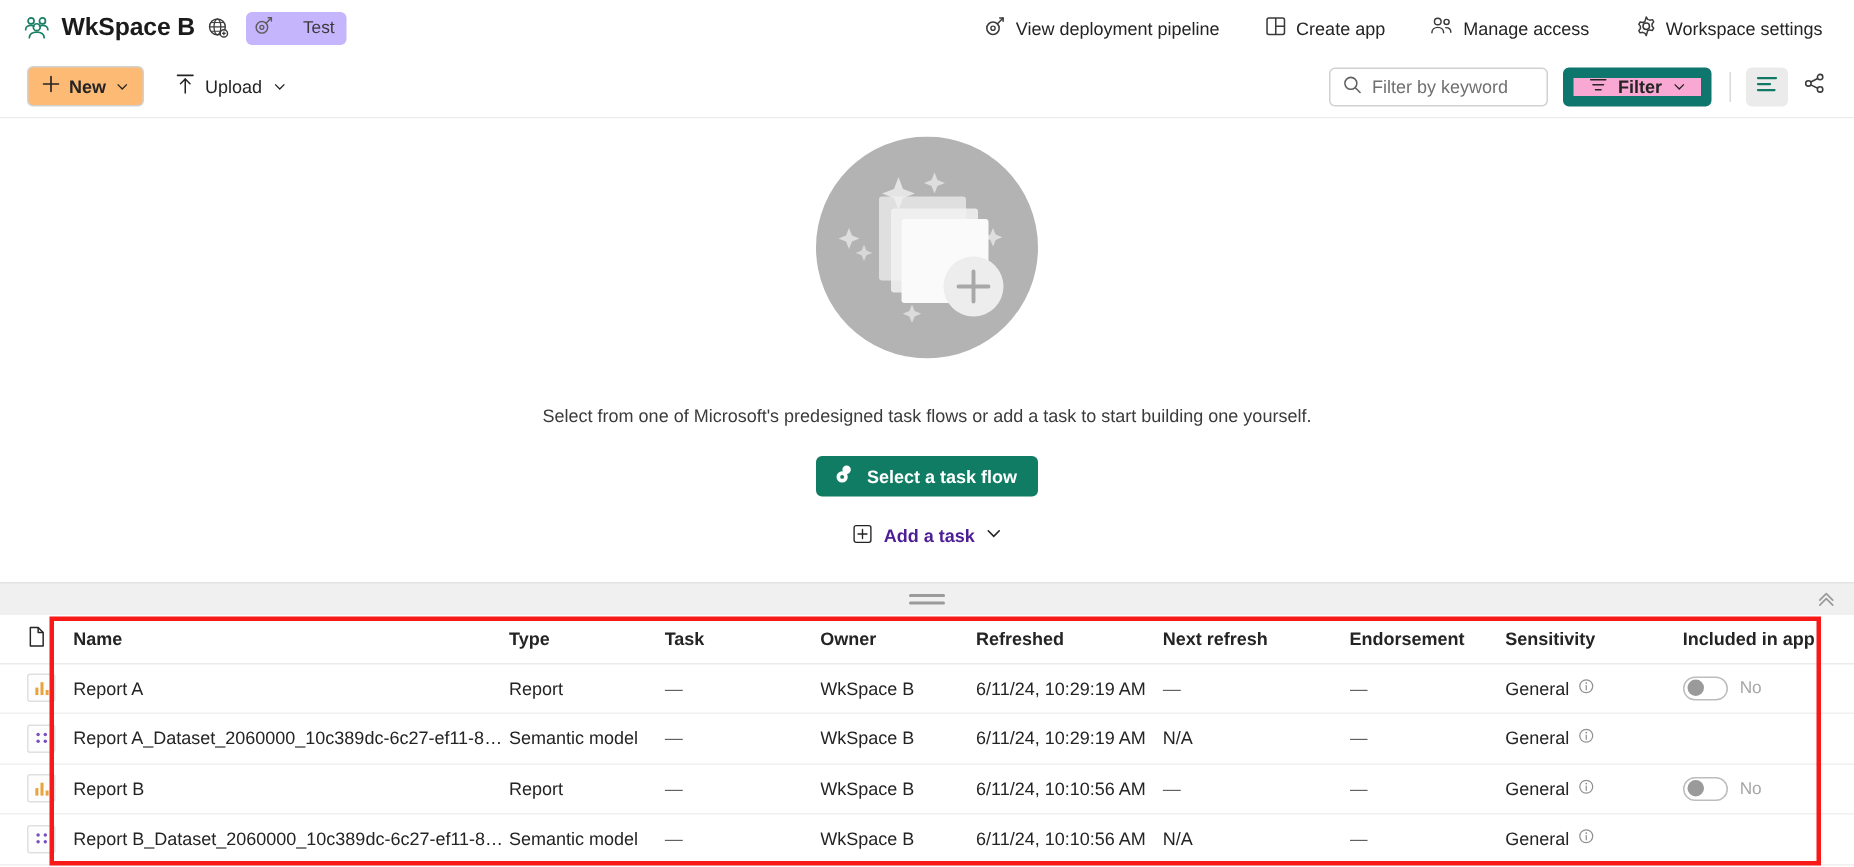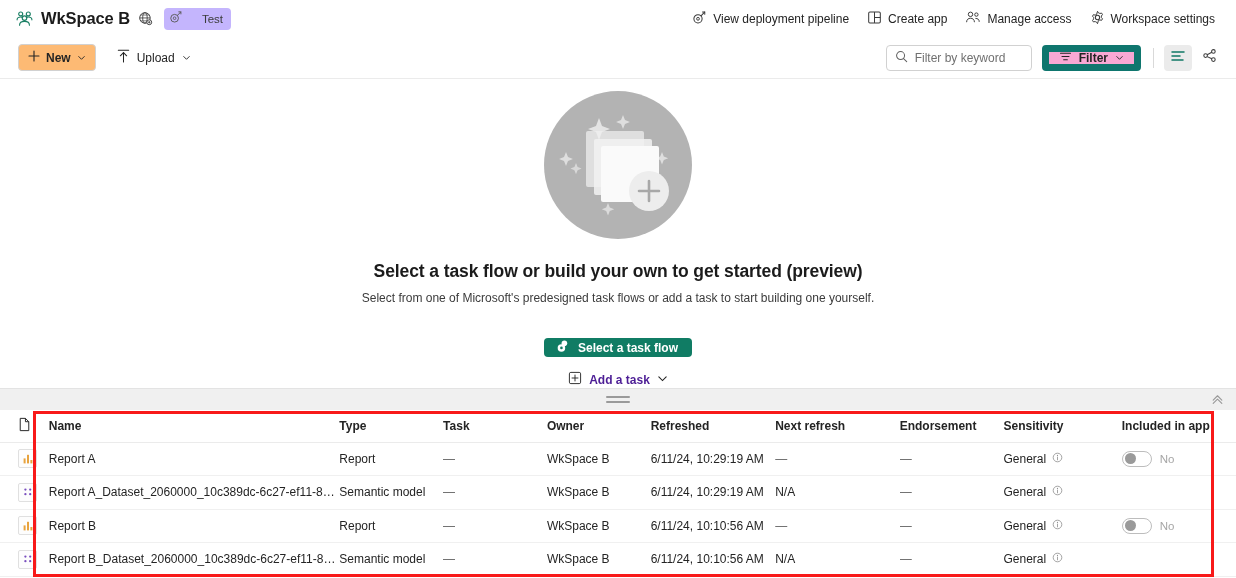--- a/index.html
+++ b/index.html
@@ -27,21 +27,21 @@
   .badge-test {
     margin-left: 10px;
     height: 22px;
     display: flex; align-items: center; gap: 19px;
     background: #c4b5fd;
     border-radius: 4px;
     padding: 0 8px 0 5px;
   }
   .badge-test .lbl { font-size: 11.5px; color: #3b3b3b; }
   .header-spacer { flex: 1; }
-  .header-actions { display: flex; align-items: center; gap: 0px; }
+  .header-actions { display: flex; align-items: center; gap: 12px; }
   .hdr-btn {
     display: flex; align-items: center; gap: 6px;
     height: 30px; padding: 0 9px;
     border-radius: 4px; cursor: pointer;
     font-size: 12px; color: #242424; white-space: nowrap;
   }
 
   
   .toolbar {
     height: 42px; min-height: 42px;
@@ -95,21 +95,21 @@
     display: flex; flex-direction: column;
     align-items: center; justify-content: flex-start;
     padding-top: 12px;
     background: #fff;
     overflow: hidden;
   }
   .art { width: 148px; height: 148px; margin-bottom: 22px; }
   .empty-title { font-size: 17.5px; font-weight: 700; color: #1b1b1b; letter-spacing: -0.1px; }
   .empty-sub { font-size: 12px; color: #3b3b3b; margin-top: 9px; }
   .btn-taskflow {
-    margin-top: 33px;
+    margin-top: 20px;
     display: flex; align-items: center; gap: 8px;
     height: 27px; padding: 0 14px 0 12px;
     background: #107c64; border: none; border-radius: 4px;
     color: #fff; font-family: inherit; font-size: 12px; font-weight: 700; cursor: pointer;
   }
   .btn-addtask {
     margin-top: 14px;
     display: flex; align-items: center; gap: 7px;
     height: 24px; padding: 0 8px;
     background: transparent; border: none; border-radius: 4px;
@@ -377,21 +377,20 @@
 
         <rect x="42" y="40" width="58" height="56" rx="2" fill="#f0f0f0" opacity="0.72"></rect>
         <rect x="50" y="48" width="58" height="56" rx="2" fill="#f2f2f2" opacity="0.85"></rect>
         <rect x="57" y="55" width="58" height="56" rx="2" fill="#fafafa"></rect>
 
         <circle cx="105" cy="100" r="20" fill="#ededed"></circle>
         <path d="M95 100h20M105 90v20" stroke="#a8a8a8" stroke-width="2.6" stroke-linecap="round"></path>
       </svg>
     </div>
 
-    <div class="empty-title">Select a task flow or build your own to get started (preview)</div>
     <div class="empty-sub">Select from one of Microsoft's predesigned task flows or add a task to start building one yourself.</div>
 
     <button class="btn-taskflow">
       <span>
         <svg width="14" height="14" viewBox="0 0 16 16">
           <circle cx="9.6" cy="4.8" r="3.2" fill="#ffffff"></circle>
           <circle cx="6.2" cy="10.2" r="4.3" fill="#ffffff"></circle>
           <circle cx="6.2" cy="10.2" r="1.5" fill="#107c64"></circle>
         </svg>
       </span>

